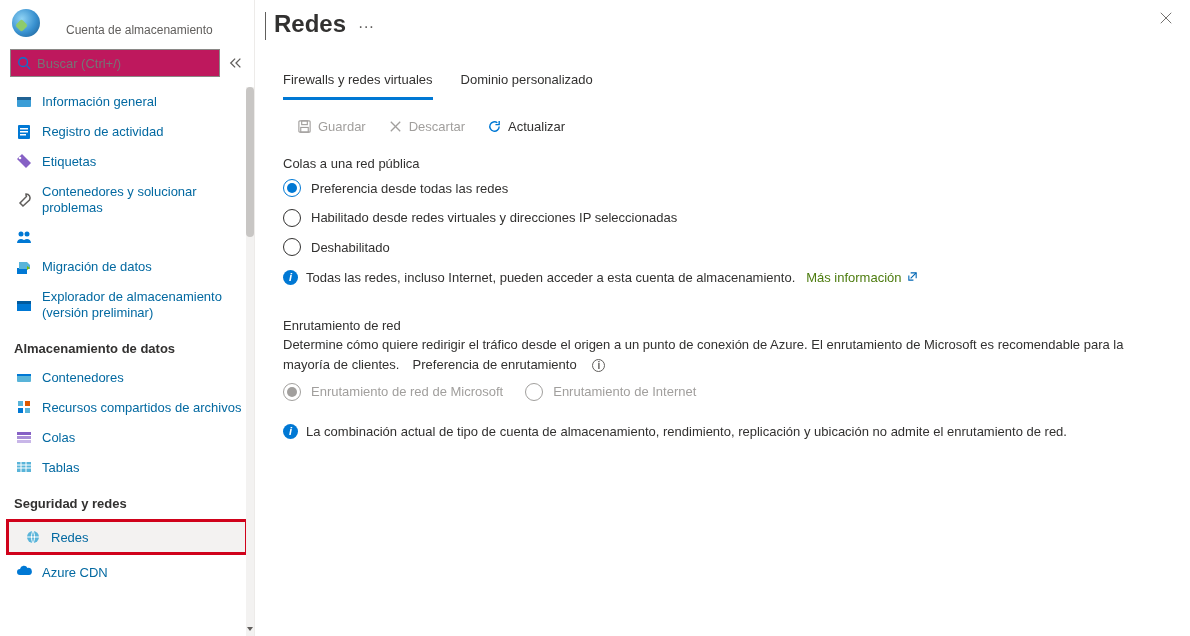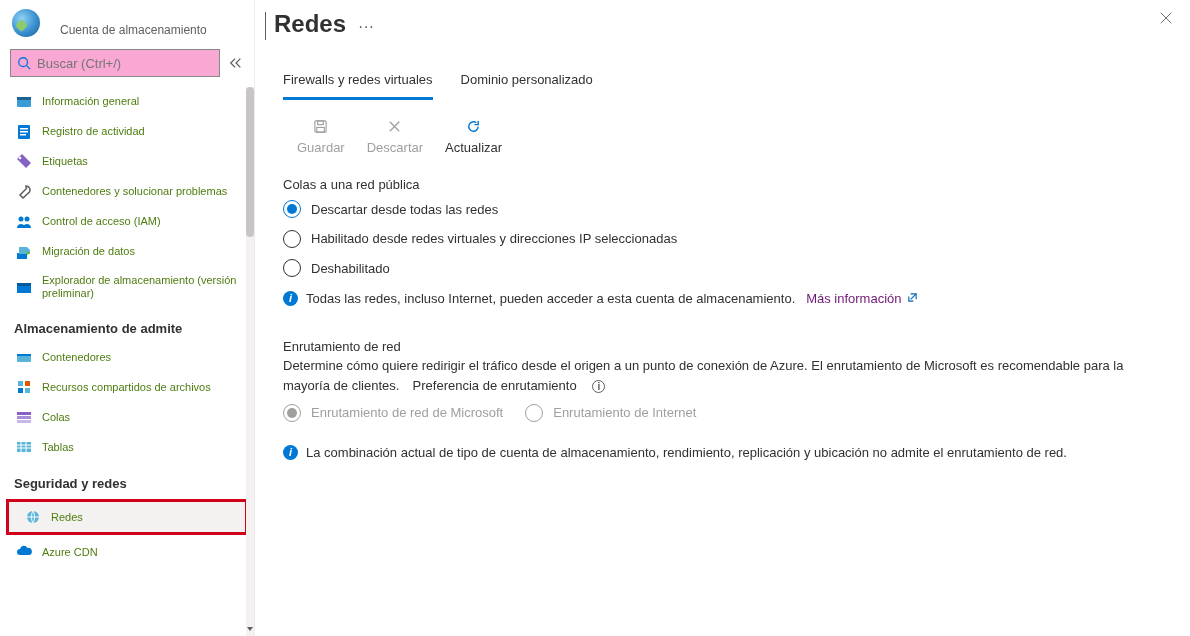--- a/index.html
+++ b/index.html
@@ -15,42 +15,42 @@
   }
   
   .sidebar {
     width: 255px;
     height: 100%;
     border-right: 1px solid #edebe9;
     display: flex;
     flex-direction: column;
     position: relative;
   }
-  .sidebar-header { padding: 9px 12px 6px 12px; display:flex; align-items:flex-start; gap:20px; }
+  .sidebar-header { padding: 9px 12px 6px 12px; display:flex; align-items:flex-start; gap:26px; }
   .sa-icon {
     width: 28px; height: 28px; flex-shrink:0;
     position: relative;
     border-radius: 50%;
     background: radial-gradient(circle at 35% 35%, #8fd3f4 0%, #3890cf 55%, #1d5a8c 100%);
   }
   .sa-icon::after{
     content:"";
     position:absolute; left:5px; top:12px; width:9px;height:9px;
     background:#8ecb6b; border-radius:2px; transform:rotate(45deg);
   }
   .sidebar-subtitle { font-size: 12px; color:#605e5c; margin-top: 14px; }
   .search-row { display:flex; align-items:center; gap:8px; padding: 6px 10px 10px 10px; }
   .search-box {
     flex:1;
     height: 28px;
     border: 1px solid #8a8886;
     display:flex; align-items:center; gap:6px;
     padding: 0 6px;
     font-size: 13px; color:#605e5c;
-    background:#f9a8d4;
+    background:#be185d;
   }
   .search-box svg { width:14px;height:14px;flex-shrink:0; }
   .search-box input {
     border:none; outline:none; font-size:13px; flex:1; background:transparent;
   }
   .collapse-btn {
     width:20px;height:20px; display:flex;align-items:center;justify-content:center;
     color:#605e5c; cursor:pointer;
   }
   .nav-scroll {
@@ -62,22 +62,22 @@
   .scrollbar-fake{
     position:absolute; right:0; top:0; bottom:0; width:8px; background:#f3f2f1;
   }
   .scrollbar-thumb{
     position:absolute; right:0; top:0; width:8px; height:150px; background:#c8c6c4; border-radius:4px;
   }
   .nav-item {
     display:flex; align-items:center; gap:10px;
     padding: 7px 12px 7px 16px;
     cursor:pointer;
-    font-size: 11px;
-    color:#4d7c0f;
+    font-size: 13px;
+    color:#0369a1;
     line-height:1.2;
   }
   .nav-item.selected{
     background:#f3f2f1;
   }
   .nav-item .nav-label{ flex:1; }
   .nav-icon{
     width:16px;height:16px; flex-shrink:0;
     display:flex;align-items:center;justify-content:center;
   }
@@ -126,21 +126,20 @@
     border-bottom: 3px solid #0078d4;
   }
   .toolbar{
     display:flex; gap:22px; padding: 18px 0 14px 42px;
     align-items:center;
   }
   .tool-btn{
     display:flex; align-items:center; gap:6px;
     font-size:13px; cursor:pointer;
     color:#a19f9d;
-    flex-direction:column;
   }
   .tool-btn.enabled{ color:#323130;justify-content:flex-end; }
   .tool-btn svg{width:15px;height:15px;}
   .content{
     padding: 4px 16px 0 28px;
     font-size:13px;
     line-height:1.5;
   }
   .section-label{
     margin-top:2px;
@@ -170,21 +169,21 @@
   .info-icon{
     width:15px;height:15px;border-radius:50%;
     background:#0078d4; color:#fff;
     display:flex;align-items:center;justify-content:center;
     font-size:11px; font-weight:700; font-style:italic;
     flex-shrink:0; margin-top:2px;
   }
   .info-icon.outline{
     background:transparent; border:1px solid #605e5c; color:#605e5c; font-style:normal;
   }
-  .link{ color:#701a75; cursor:pointer;text-align:center; }
+  .link{ color:#4d7c0f; cursor:pointer;text-align:center; }
   .link svg{ width:11px;height:11px;vertical-align:baseline;margin-left:2px;}
   .section-gap{ height:28px; }
   .routing-heading{ color:#323130; }
   .routing-desc{ color:#323130; max-width: 870px;}
   .routing-pref-row{ display:flex; align-items:center; gap:6px; margin-top:0px;}
   .routing-options{ display:flex; gap:22px; margin-top:8px; }
 </style>
 </head>
 <body>
 
@@ -250,21 +249,20 @@
       <span class="nav-label">Contenedores y solucionar problemas</span>
     </div>
     <div class="nav-item">
       <span class="nav-icon">
         <svg viewBox="0 0 16 16" fill="#0078d4">
             <circle cx="5" cy="5" r="2.5"></circle>
             <circle cx="11" cy="5" r="2.5"></circle>
             <path d="M1 14c0-2.5 2-4 4-4s4 1.5 4 4zM7 14c0-2.5 2-4 4-4s4 1.5 4 4z"></path>
           </svg>
       </span>
-      <span class="nav-label">Control de acceso (IAM)</span>
     </div>
     <div class="nav-item">
       <span class="nav-icon">
         <svg viewBox="0 0 16 16">
             <rect x="1" y="9" width="10" height="6" fill="#0078d4"></rect>
             <path d="M3 3h8l3 3v4H3z" fill="#59b4d9"></path>
             <path d="M11 11l3-2-3-2z" fill="#7fba00"></path>
           </svg>
       </span>
       <span class="nav-label">Migración de datos</span>
@@ -272,21 +270,21 @@
     <div class="nav-item">
       <span class="nav-icon">
         <svg viewBox="0 0 16 16">
             <rect x="1" y="4" width="14" height="10" fill="#0078d4"></rect>
             <rect x="1" y="4" width="14" height="3" fill="#005a9e"></rect>
           </svg>
       </span>
       <span class="nav-label">Explorador de almacenamiento (versión preliminar)</span>
     </div>
 
-    <div class="nav-section">Almacenamiento de admite</div>
+    <div class="nav-section">Almacenamiento de datos</div>
 
     <div class="nav-item">
       <span class="nav-icon">
         <svg viewBox="0 0 16 16">
             <rect x="1" y="5" width="14" height="8" rx="1" fill="#59b4d9"></rect>
             <rect x="1" y="5" width="14" height="2" fill="#0078d4"></rect>
           </svg>
       </span>
       <span class="nav-label">Contenedores</span>
     </div>
@@ -402,21 +400,21 @@
       <span>Actualizar</span>
     </div>
   </div>
 
   <div class="content">
 
     <div class="section-label">Colas a una red pública</div>
 
     <div class="radio-row">
       <div class="radio checked"></div>
-      <span class="radio-label">Descartar desde todas las redes</span>
+      <span class="radio-label">Preferencia desde todas las redes</span>
     </div>
     <div class="radio-row">
       <div class="radio"></div>
       <span class="radio-label">Habilitado desde redes virtuales y direcciones IP seleccionadas</span>
     </div>
     <div class="radio-row">
       <div class="radio"></div>
       <span class="radio-label">Deshabilitado</span>
     </div>
 

